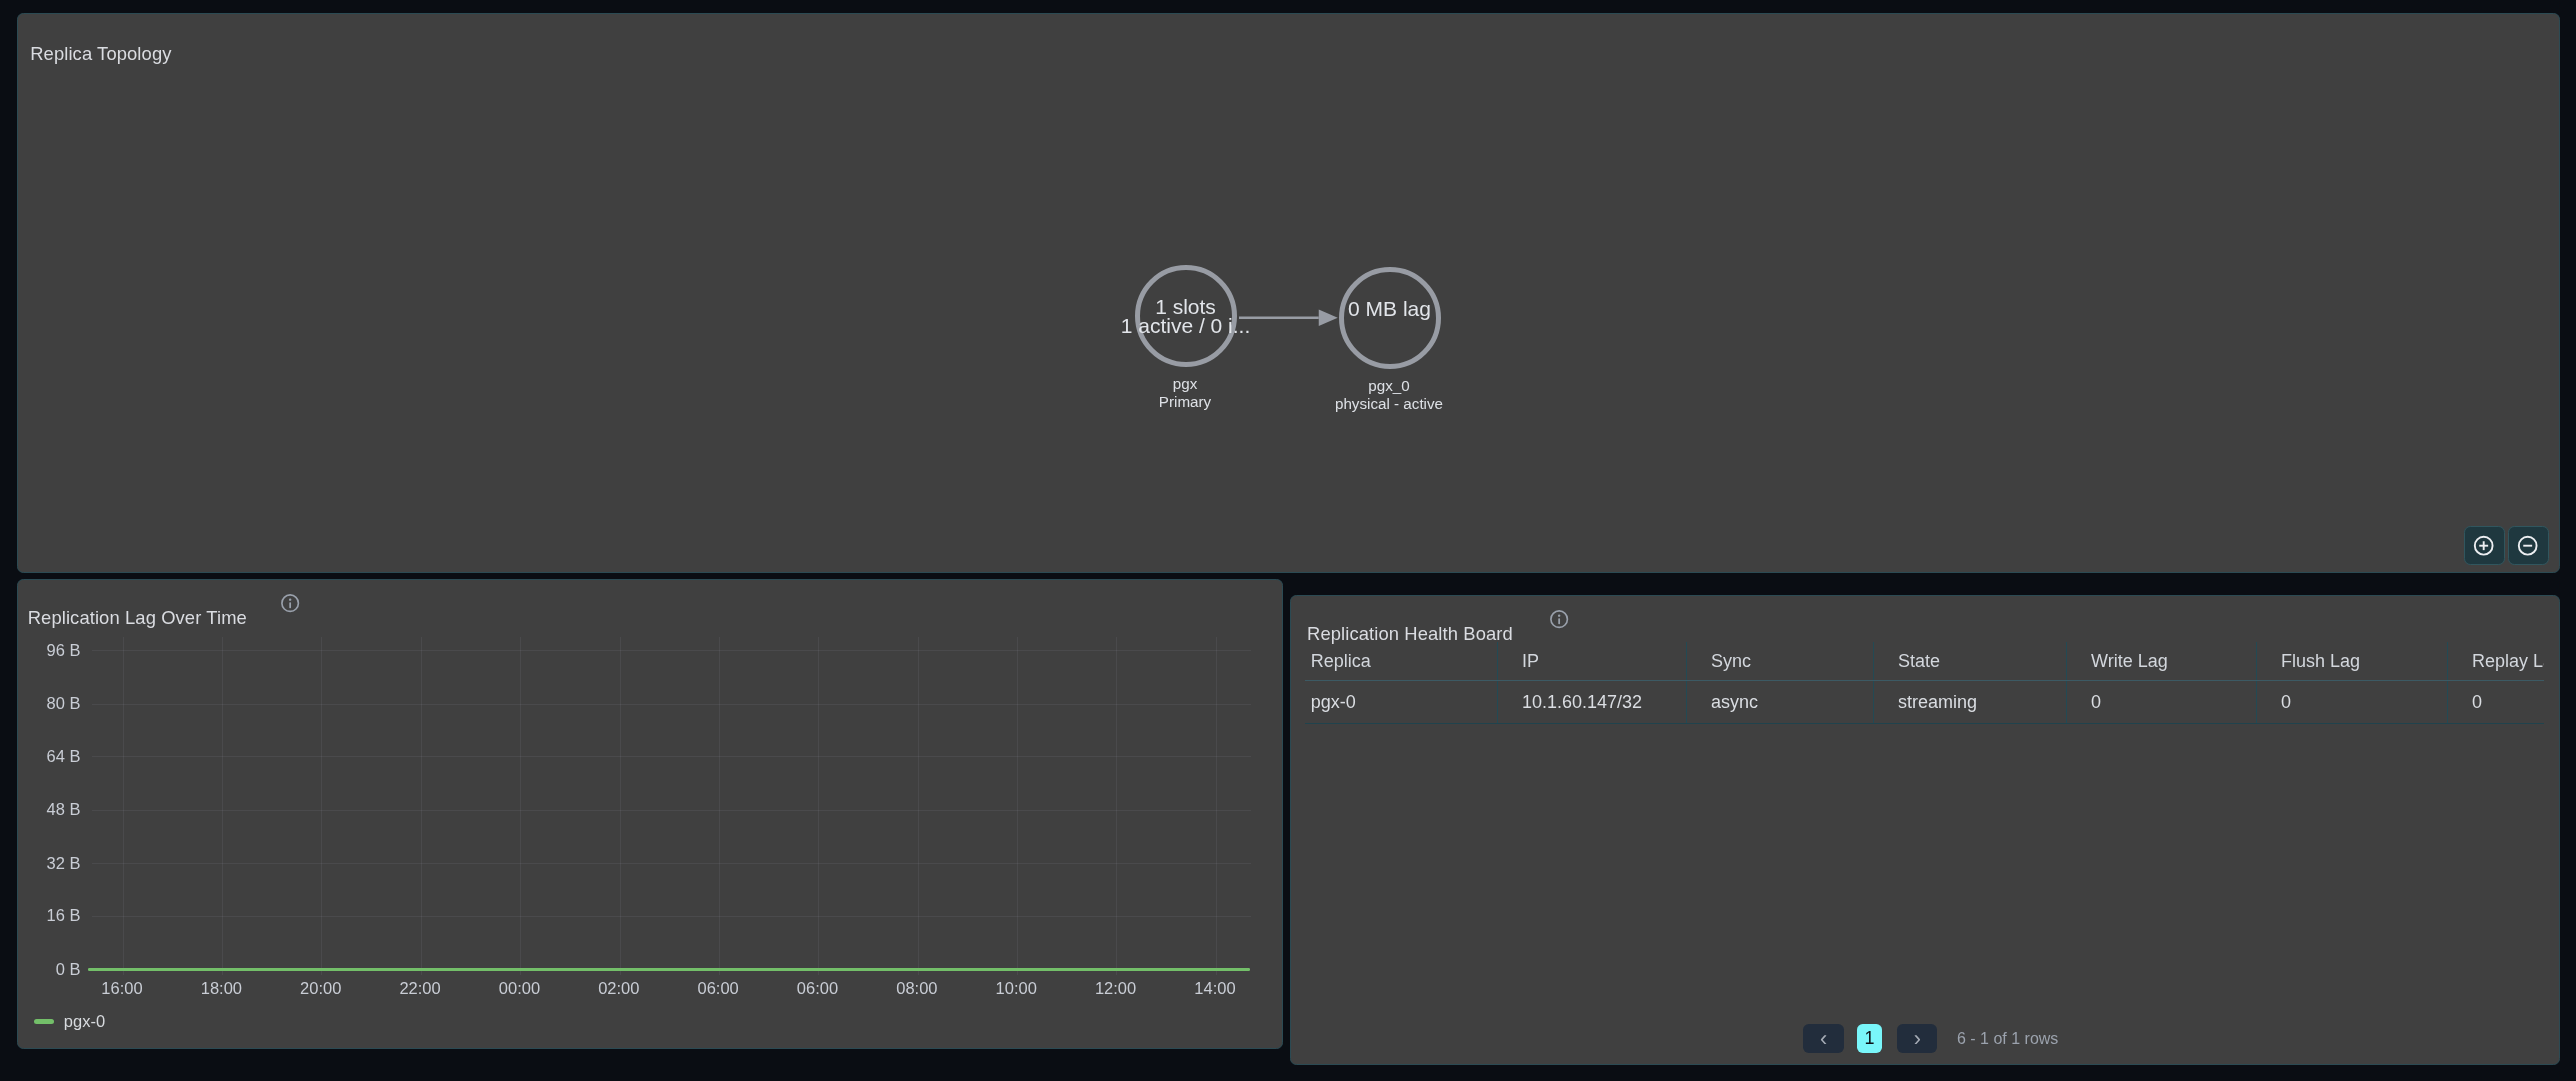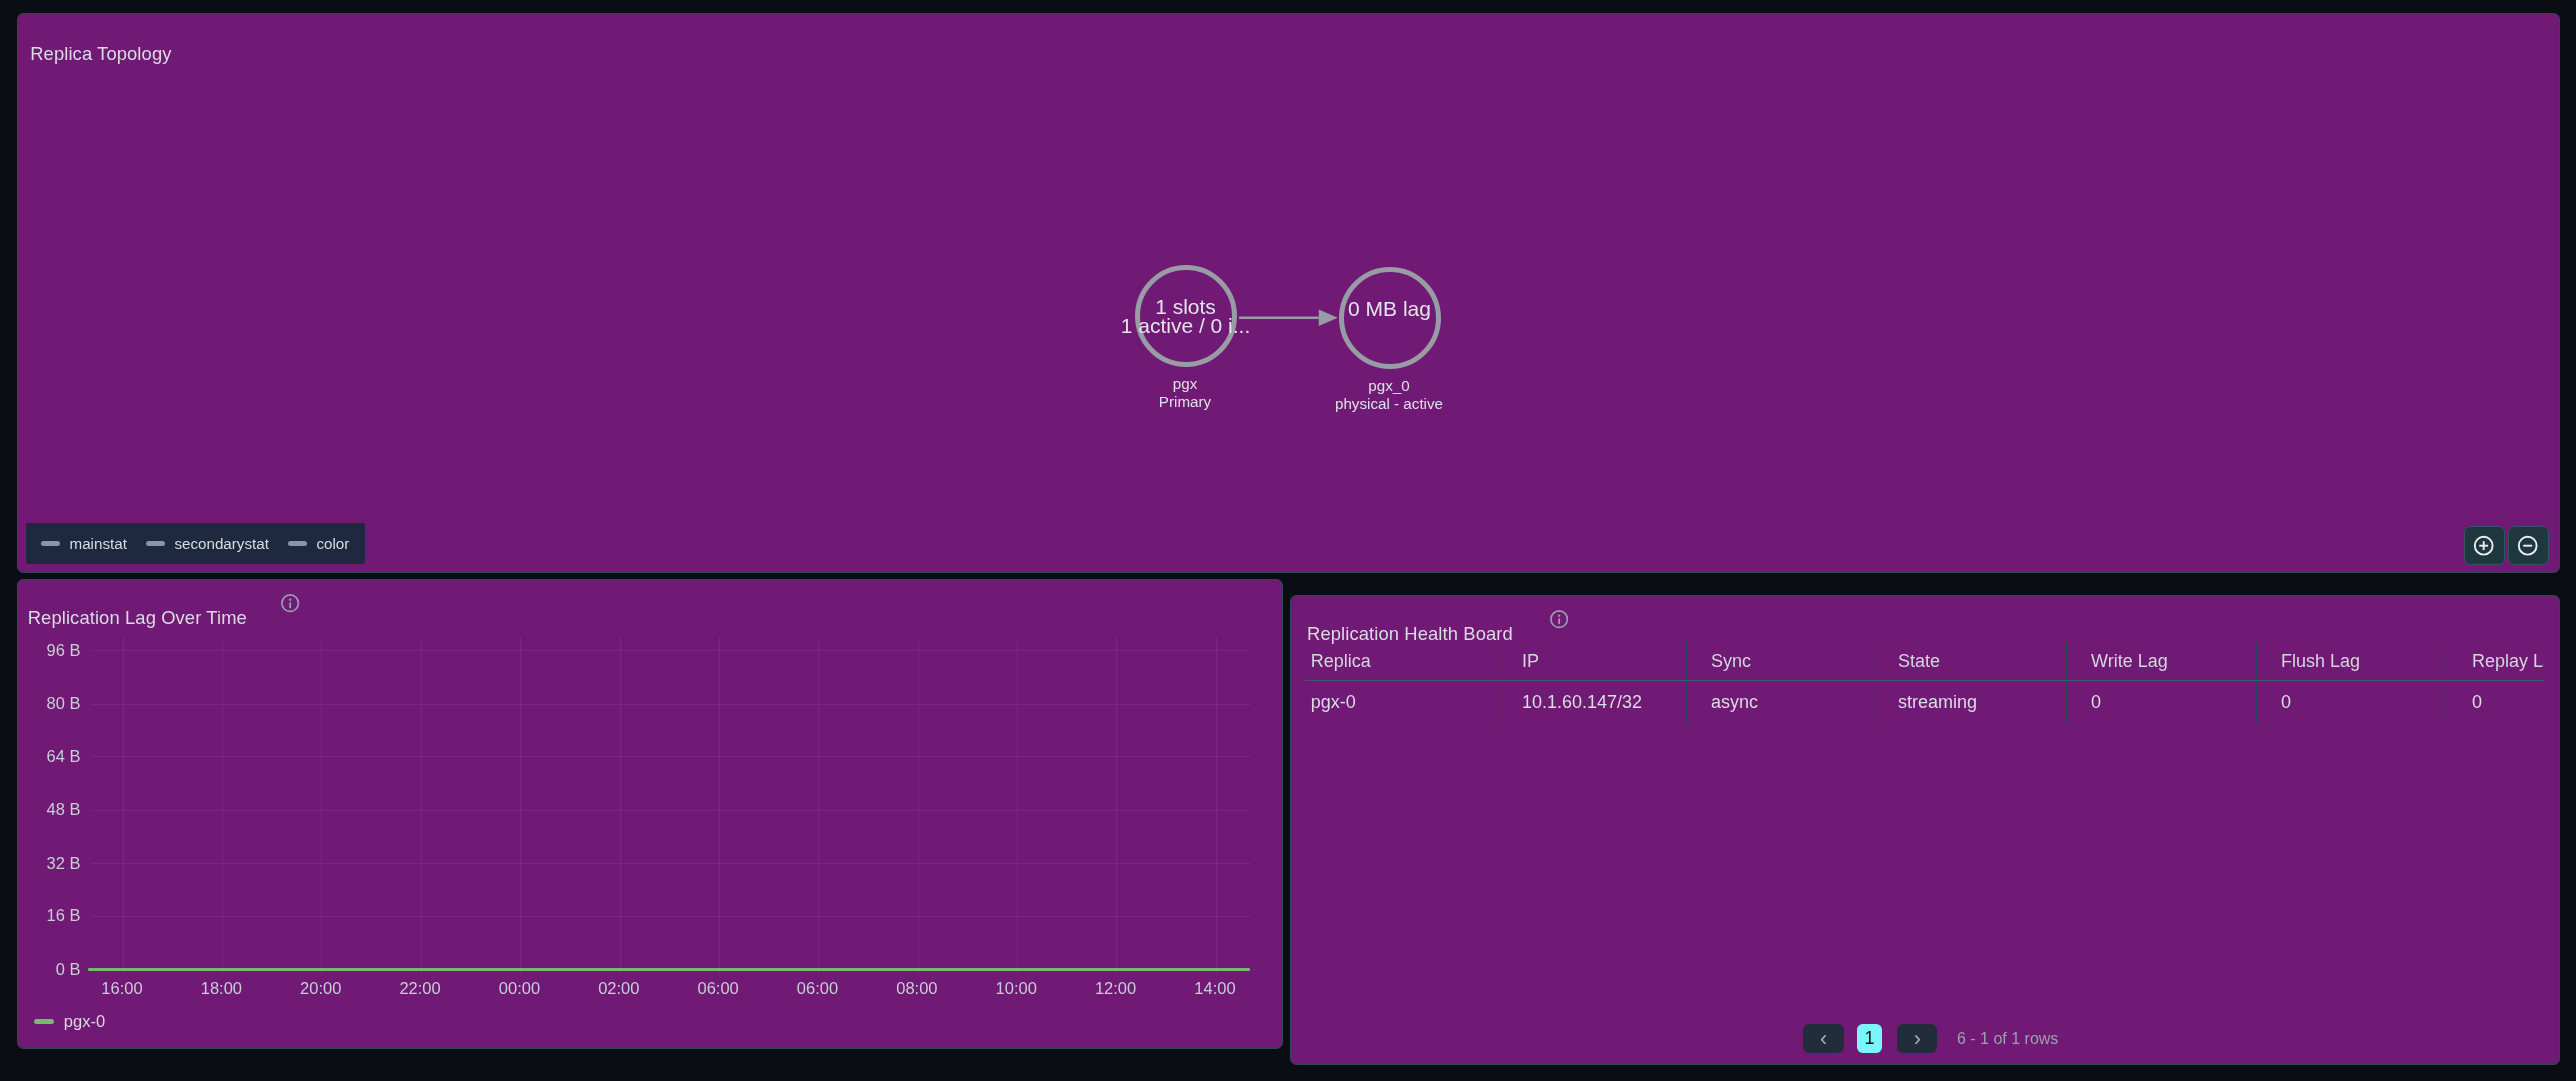--- a/index.html
+++ b/index.html
@@ -1,18 +1,18 @@
 <!DOCTYPE html>
 <html style="font-size:10.2px"><head>
 <meta charset="utf-8">
 <style>
   html,body{margin:0;padding:0;background:#0a0d13;}
   .stage{position:relative;width:2576px;height:1082px;background:#0a0d13;overflow:hidden;
          font-family:"Liberation Sans",sans-serif;-webkit-font-smoothing:antialiased;}
-  .panel{position:absolute;background:#701a75;border:1.3px solid #2b4a53;border-radius:6.3px;box-sizing:border-box;}
+  .panel{position:absolute;background:#404040;border:1.3px solid #2b4a53;border-radius:6.3px;box-sizing:border-box;}
   .panel-title{position:absolute;font-size:18.4px;font-weight:500;color:#dadce1;letter-spacing:0.1px;white-space:nowrap;cursor:pointer;}
 
   
   #panel-topology{left:16.5px;top:13.3px;width:2543px;height:560px;}
   .tnode{position:absolute;width:102px;text-align:center;cursor:pointer;}
   .tnode-circle{width:102px;height:102px;box-sizing:border-box;border:5.7px solid #989ca4;border-radius:50%;
                 display:flex;align-items:center;justify-content:center;}
   .tnode-stats{font-size:21px;line-height:19.7px;color:#e2e5ea;white-space:nowrap;}
   .tnode-stats div{height:19.7px;}
   .tnode-caption{margin-top:7.6px;width:267px;margin-left:-83px;font-size:15.2px;line-height:18.4px;color:#dde0e5;white-space:nowrap;}
@@ -90,34 +90,20 @@
           <div>0 MB lag</div>
           <div></div>
         </div>
       </div>
       <div class="tnode-caption">
         <div>pgx_0</div>
         <div>physical - active</div>
       </div>
     </div>
 
-    <div class="graph-legend">
-      <div class="gl-item">
-        <span class="gl-pill"></span>
-        <span class="gl-label">mainstat</span>
-      </div>
-      <div class="gl-item">
-        <span class="gl-pill"></span>
-        <span class="gl-label">secondarystat</span>
-      </div>
-      <div class="gl-item">
-        <span class="gl-pill"></span>
-        <span class="gl-label">color</span>
-      </div>
-    </div>
 
     <div class="zoom-controls">
       <button class="zoom-btn">
         <svg width="25.4" height="25.4" viewBox="0 0 40 40">
           <circle cx="20" cy="20" r="14" fill="none" stroke="#eceef1" stroke-width="3"></circle>
           <line x1="13" y1="20" x2="27" y2="20" stroke="#eceef1" stroke-width="3"></line>
           <line x1="20" y1="13" x2="20" y2="27" stroke="#eceef1" stroke-width="3"></line>
         </svg>
       </button>
       <button class="zoom-btn">

